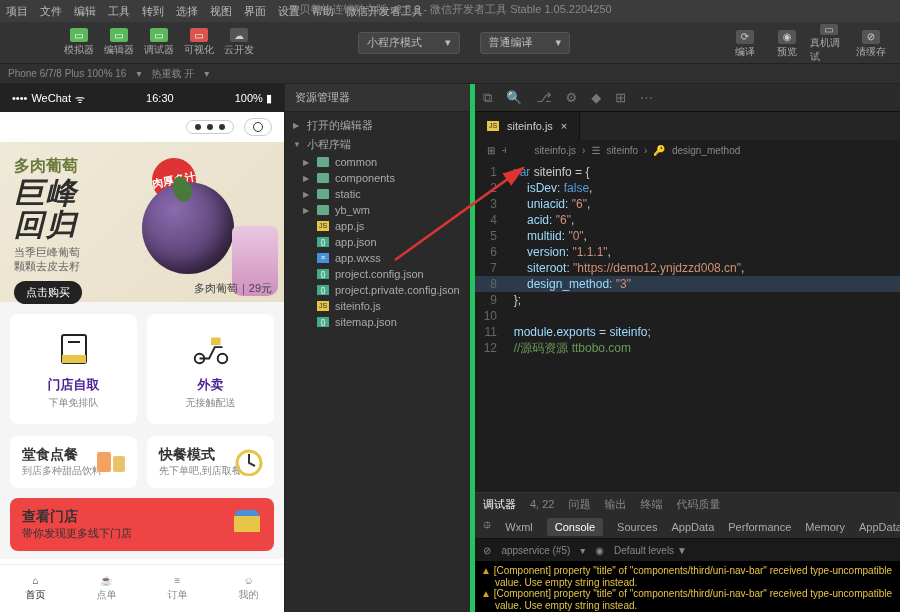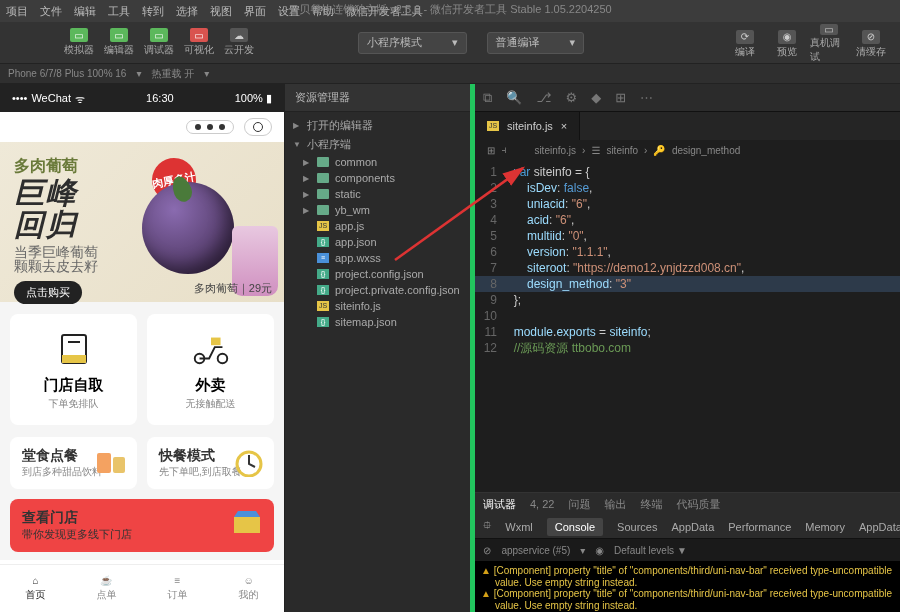--- a/index.html
+++ b/index.html
@@ -7,45 +7,45 @@
 .menubar { display:flex; align-items:center; background:#3c3c3c; height:22px; padding:0 6px; gap:12px; color:#bbb; }
 .menubar span { cursor:default;text-align:right; }
 .titlebar { position:absolute; top:2px; left:50%; transform:translateX(-50%); color:#888; font-size:11px; }
 .toolbar { display:flex; align-items:center; background:#333; height:42px; padding:0 6px; gap:4px; border-bottom:1px solid #222; position:relative; }
 .tool-group { display:flex; gap:2px; margin-right:12px; }
 .tool-btn { display:flex; flex-direction:column; align-items:center; justify-content:center; width:38px; height:36px; border-radius:3px; font-size:10px; gap:1px; color:#aaa; }
 .tool-btn .ico { width:18px; height:14px; border-radius:2px; display:flex; align-items:center; justify-content:center; font-size:10px; }
 .tool-btn.green .ico { background:#5cb85c; color:#fff; }
 .tool-btn.red .ico { background:#d9534f; color:#fff; }
 .tool-btn.gray .ico { background:#555; color:#ccc; }
-.dropdown { background:#444; border:1px solid #555; height:22px; display:flex; align-items:center; padding:0 8px; border-radius:3px; font-size:11px; color:#bbb; gap:30px; }
+.dropdown { background:#444; border:1px solid #555; height:22px; display:flex; align-items:center; padding:0 8px; border-radius:3px; font-size:11px; color:#bbb; gap:23px; }
 .right-tools { position:absolute; right:10px; top:4px; display:flex; gap:4px; }
 .sub-toolbar { background:#2f2f2f; height:20px; display:flex; align-items:center; padding:0 8px; color:#888; font-size:10px; gap:10px; border-bottom:1px solid #222; }
 .main { display:flex; height:528px; }
 .simulator { width:285px; background:#333; display:flex; flex-direction:column; border-right:1px solid #222; }
 .sim-frame { flex:1; background:#fff; color:#333; overflow:hidden; position:relative; }
 .sim-status { background:#222; color:#fff; height:28px; display:flex; align-items:center; justify-content:space-between; padding:0 12px; font-size:11px; }
 .sim-status .sig { display:flex; align-items:center; gap:4px; }
 .sim-titlebar { background:#fff; height:30px; display:flex; align-items:center; justify-content:flex-end; padding:0 12px; gap:10px; }
 .pill { border:1px solid #ccc; border-radius:14px; padding:3px 8px; display:flex; gap:6px; align-items:center; }
 .circle { width:6px; height:6px; border-radius:50%; }
 .banner { height:160px; background:linear-gradient(135deg,#efe9d8,#e8dfc8); position:relative; padding:14px; }
 .banner .tag1 { color:#6a7a3a; font-size:16px; font-weight:600; }
 .banner h1 { color:#2d2d2d; font-size:30px; font-weight:900; line-height:32px; letter-spacing:2px;font-style:italic; }
-.banner .sub { color:#666; font-size:14px; margin-top:4px; line-height:14px; }
+.banner .sub { color:#666; font-size:11px; margin-top:4px; line-height:14px; }
 .banner .buy { margin-top:8px; background:#222; color:#fff; display:inline-block; padding:4px 12px; border-radius:14px; font-size:11px; }
 .banner .badge { position:absolute; top:16px; right:88px; width:44px; height:44px; border-radius:50%; background:#d33; color:#fff; font-size:11px; display:flex; align-items:center; justify-content:center; text-align:center; line-height:12px; transform:rotate(-10deg); font-weight:700; }
 .banner .fruit { position:absolute; top:40px; left:50%; width:92px; height:92px; border-radius:50%; background:radial-gradient(circle at 35% 30%, #8a6bb0, #3a2548); box-shadow:inset -8px -8px 16px rgba(0,0,0,0.4); }
 .banner .leaf { position:absolute; top:34px; left:61%; width:18px; height:26px; background:#4a7a3a; border-radius:50% 50% 50% 50% / 60% 60% 40% 40%; transform:rotate(-20deg); }
 .banner .drink { position:absolute; right:6px; bottom:6px; width:46px; height:70px; background:linear-gradient(#e8c8e0,#d090c0); border-radius:6px 6px 10px 10px; }
 .banner .price { position:absolute; right:12px; bottom:6px; font-size:11px; color:#444; }
 .grid2 { display:flex; background:#f5f5f5; padding:12px 10px; gap:10px; }
 .card { flex:1; background:#fff; border-radius:8px; padding:14px 8px; text-align:center; }
 .card .ic { width:42px; height:42px; margin:0 auto 6px; display:flex; align-items:center; justify-content:center; }
-.card h3 { font-size:15px; font-weight:600; color:#000000; }
+.card h3 { font-size:13px; font-weight:600; color:#4c1d95; }
 .card .sm { font-size:10px; color:#888; margin-top:2px; }
 .row2 { display:flex; background:#f5f5f5; padding:0 10px 10px; gap:10px; }
 .wide { flex:1; background:#fff; border-radius:8px; padding:10px 12px; position:relative; }
 .wide h4 { font-size:14px; font-weight:600; }
 .wide .sm { font-size:10px; color:#888; }
 .store-row { background:#f5f5f5; padding:0 10px 8px; }
 .store-card { background:#ef4444; border-radius:8px; padding:10px 12px; display:flex; justify-content:space-between; }
 .tabbar { position:absolute; bottom:0; left:0; right:0; height:48px; background:#fff; border-top:1px solid #eee; display:flex; }
 .tabbar .tab { flex:1; display:flex; flex-direction:column; align-items:center; justify-content:center; font-size:10px; color:#888; gap:2px; }
 .tabbar .tab.active { color:#222; }

